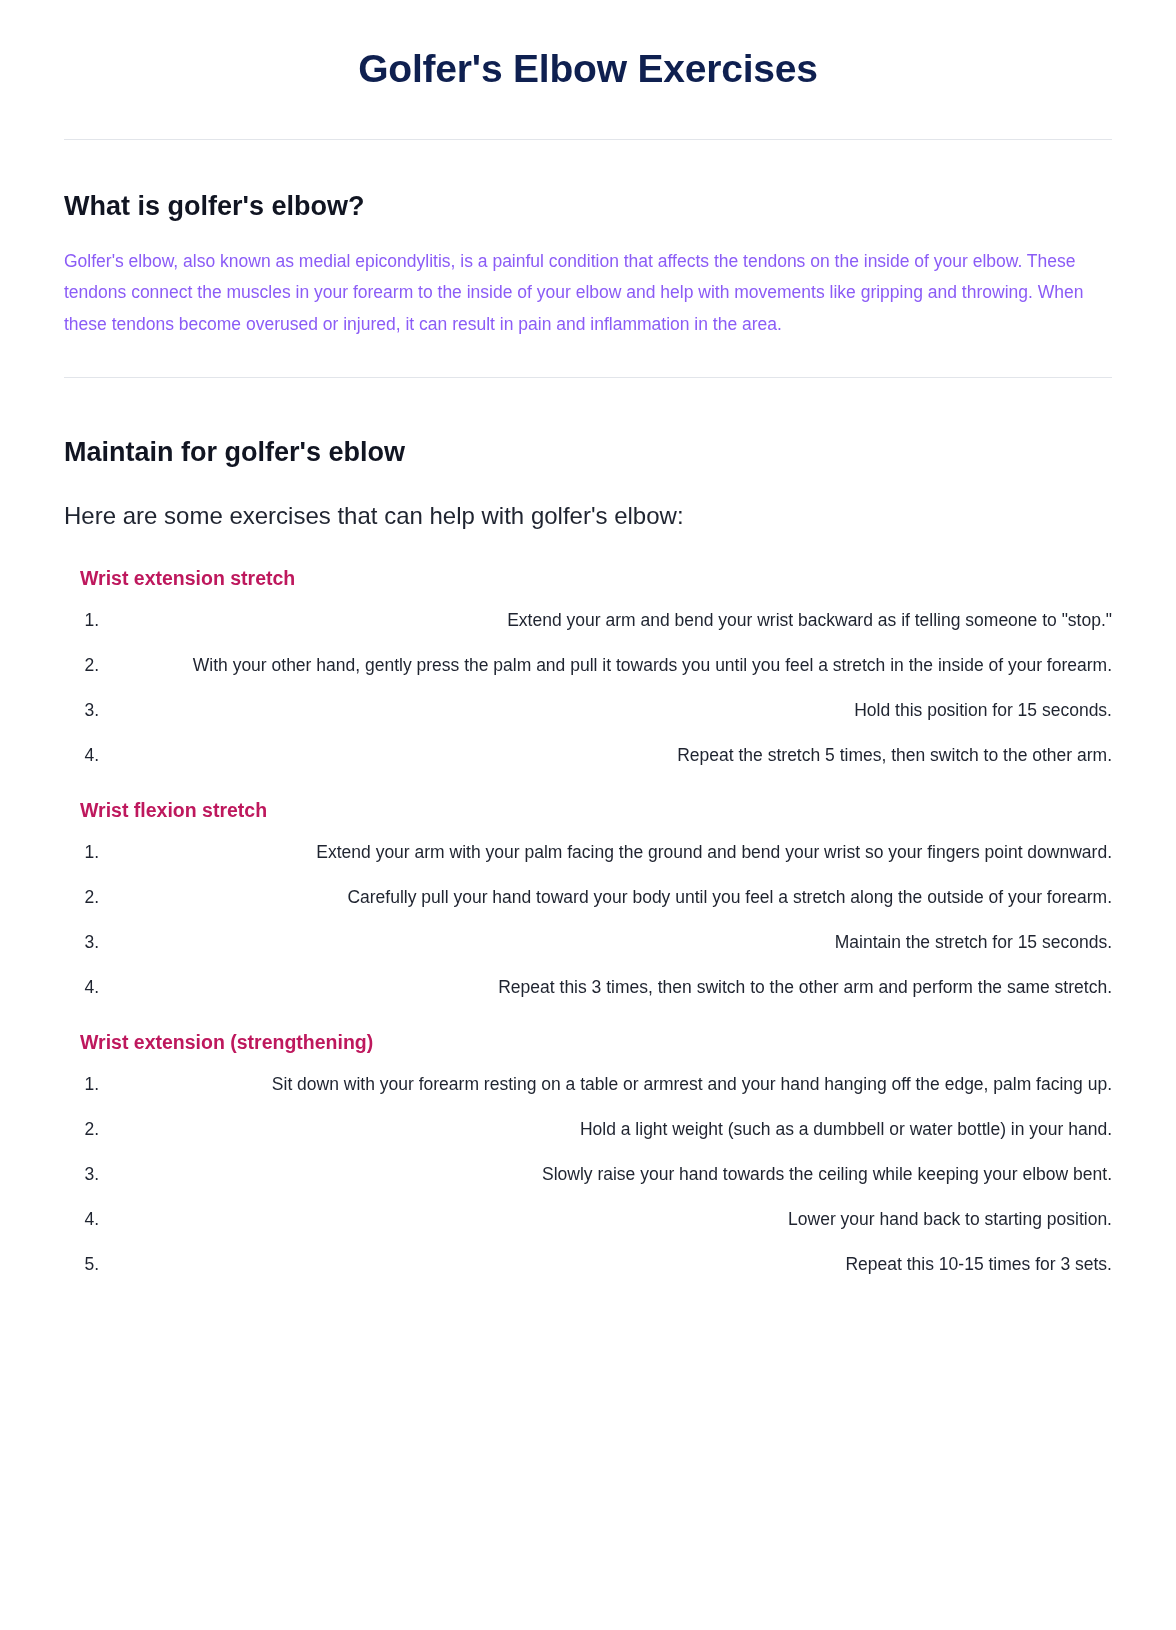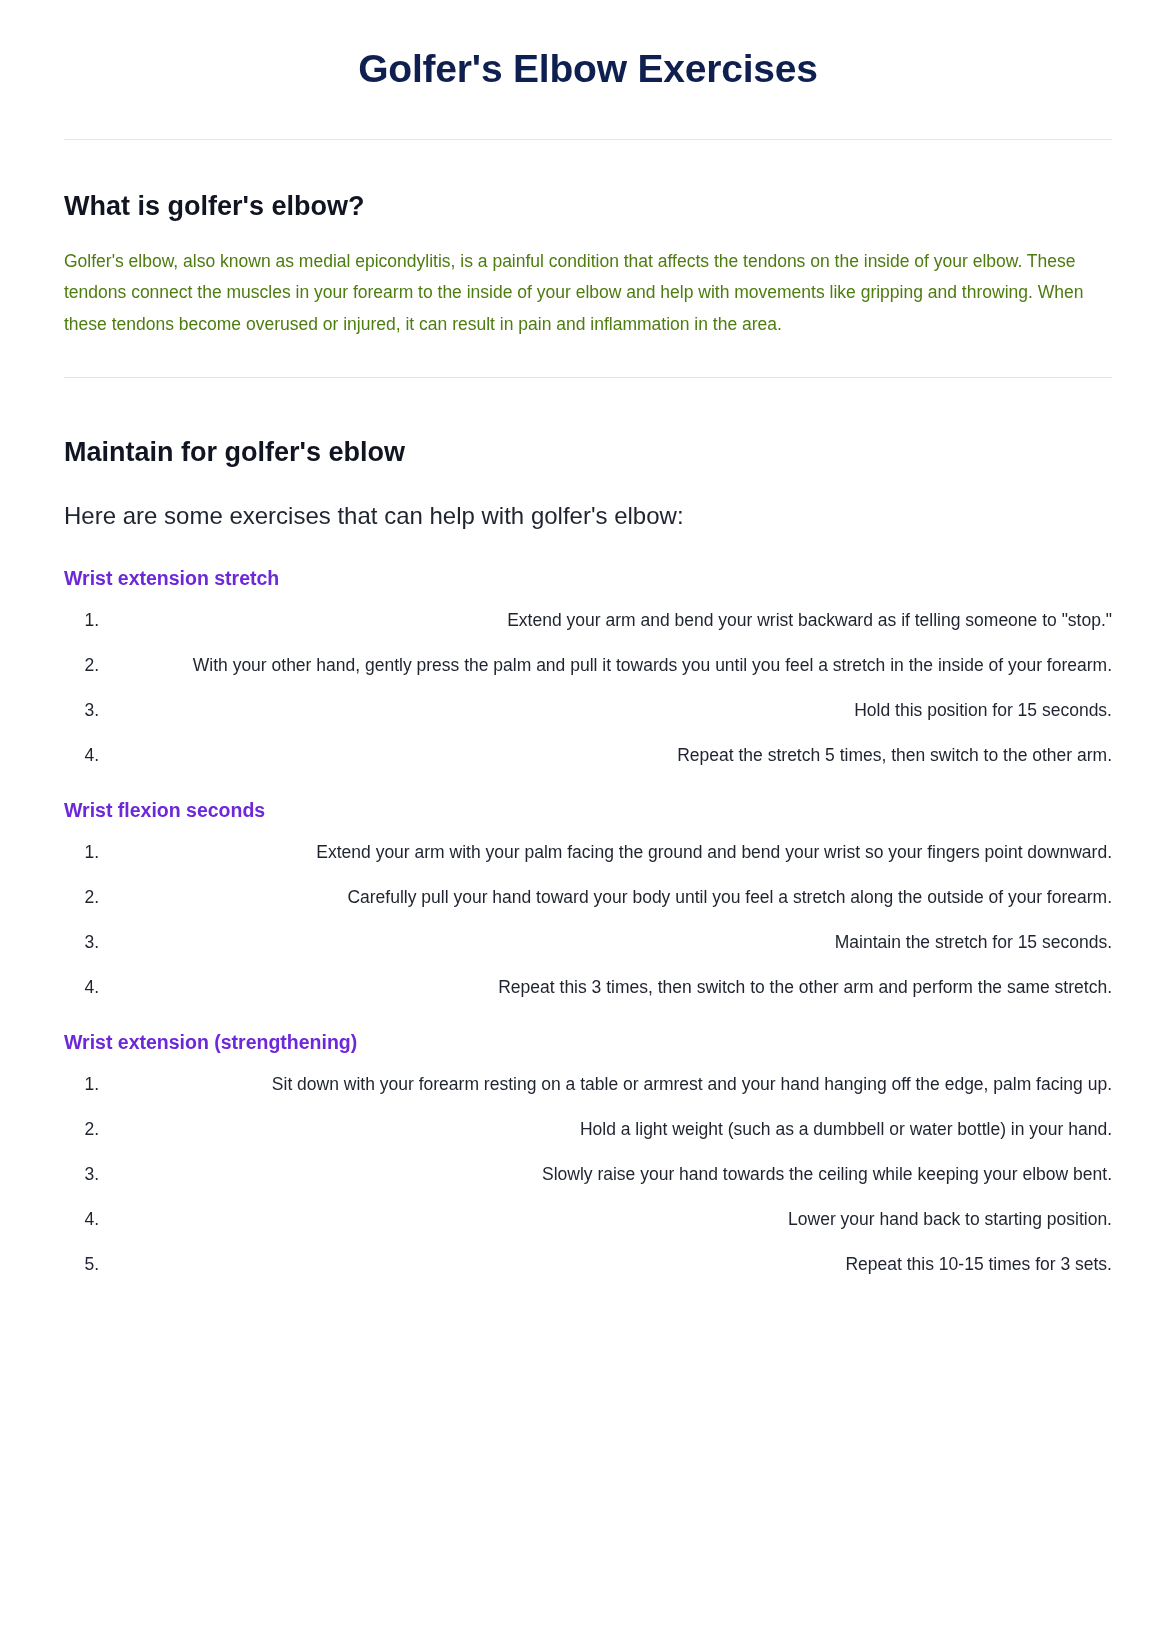--- a/index.html
+++ b/index.html
@@ -48,32 +48,32 @@
     line-height: 1.25;
   }
   .section-heading.second {
     margin-top: 58px;
     margin-bottom: 26px;
   }
   p.body-text {
     font-size: 17.5px;
     line-height: 1.82;
     margin: 0 0 8px 0;
-    color: #4d7c0f;
+    color: #8b5cf6;
   }
   p.lead {
     font-size: 24px;
     line-height: 1.7;
     margin: 0 0 30px 0;
   }
   .exercise-heading {
     font-size: 19.5px;
     font-weight: bold;
-    color: #6d28d9;
-    margin: 30px 0 16px 0;
+    color: #be185d;
+    margin: 30px 0 16px 16px;
   }
   ol.steps {
     margin: 0 0 6px 0;
     padding-left: 40px;
     list-style-position: outside;
     text-align: right;
   }
   ol.steps li {
     font-size: 17.5px;
     line-height: 1.6;
@@ -111,21 +111,21 @@
       <h3 class="exercise-heading">Wrist extension stretch</h3>
       <ol class="steps">
         <li>Extend your arm and bend your wrist backward as if telling someone to "stop."</li>
         <li>With your other hand, gently press the palm and pull it towards you until you feel a stretch in the inside of your forearm.</li>
         <li>Hold this position for 15 seconds.</li>
         <li>Repeat the stretch 5 times, then switch to the other arm.</li>
       </ol>
     </div>
 
     <div>
-      <h3 class="exercise-heading">Wrist flexion seconds</h3>
+      <h3 class="exercise-heading">Wrist flexion stretch</h3>
       <ol class="steps">
         <li>Extend your arm with your palm facing the ground and bend your wrist so your fingers point downward.</li>
         <li>Carefully pull your hand toward your body until you feel a stretch along the outside of your forearm.</li>
         <li>Maintain the stretch for 15 seconds.</li>
         <li>Repeat this 3 times, then switch to the other arm and perform the same stretch.</li>
       </ol>
     </div>
 
     <div>
       <h3 class="exercise-heading">Wrist extension (strengthening)</h3>

